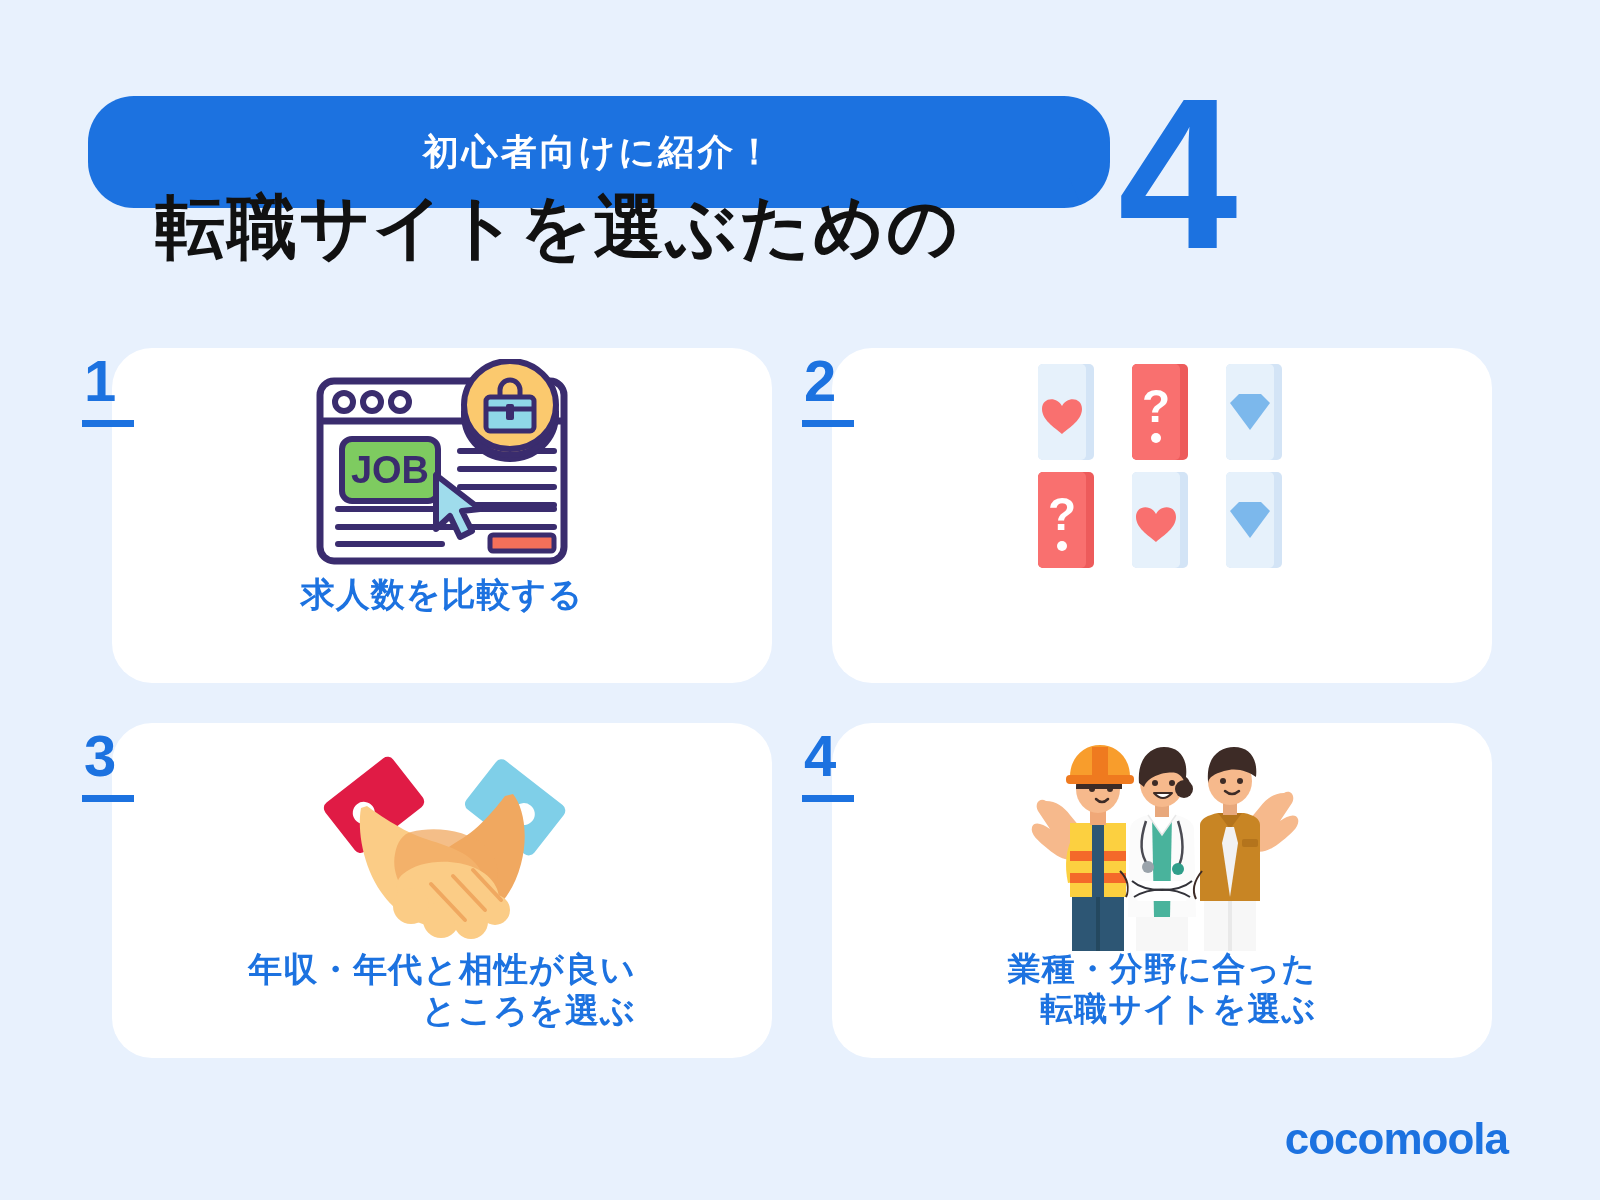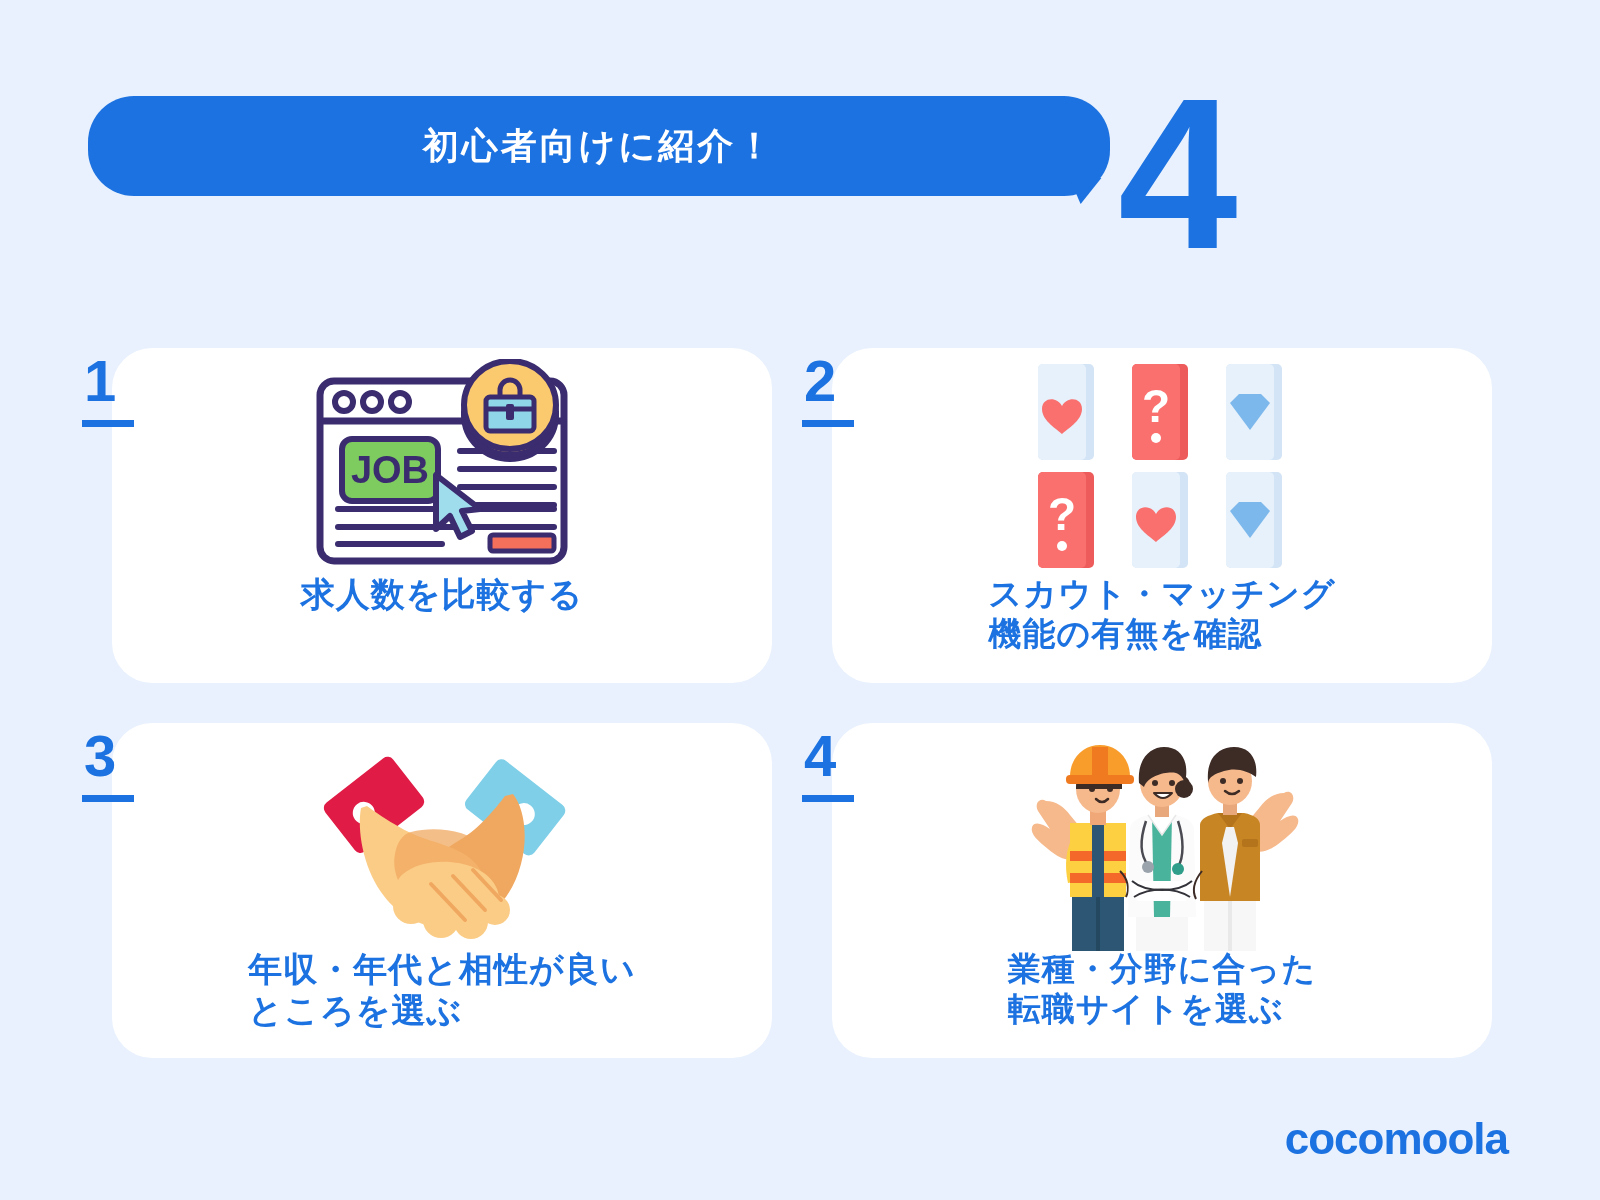--- a/index.html
+++ b/index.html
@@ -9,21 +9,21 @@
     font-family:"Liberation Sans","DejaVu Sans",sans-serif;
     position:relative;
     overflow:hidden;
   }
 
   
   #header { position:absolute; left:0; top:0; width:1600px; height:330px; }
 
   #bubble {
     position:absolute; left:88px; top:96px;
-    width:1022px; height:100px;
+    width:1022px; height:112px;
     background:#1c72e0;
     border-radius:46px;
     display:flex; align-items:center; justify-content:center;font-family:Liberation Serif, serif;
   }
   #bubble-text {
     color:#ffffff;
     font-size:36px;
     font-weight:bold;
     letter-spacing:3px;
     white-space:nowrap;
@@ -107,21 +107,21 @@
     display:flex;
     align-items:center;
     justify-content:center;
     padding-top:10px;
   }
   .card-label {
     color:#1c72e0;
     font-size:34px;
     font-weight:bold;
     line-height:1.22;
-    text-align:left;
+    text-align:right;
     letter-spacing:1px;
     white-space:pre-line;
   }
   .card-2 .card-label, .card-4 .card-label { font-size:33px; }
 
   
   #logo {
     position:absolute;
     right:92px; bottom:36px;
     font-size:44px;
@@ -134,20 +134,21 @@
 </head>
 <body>
 
 <div id="header">
 
   <div id="bubble">
     <span id="bubble-text">初心者向けに紹介！</span>
   </div>
   <div id="bubble-tail"></div>
 
+  <div id="headline">転職サイトを選ぶための</div>
 
   <div id="point-wrap">
     <span id="big-number">4</span>
   </div>
 </div>
 
 <div id="grid">
 
   <div class="card card-1">
     <span class="card-num">1</span>
@@ -236,22 +237,20 @@
           </g>
 
         <rect x="194" y="112" width="56" height="96" rx="5" fill="#d3e4f6"></rect>
         <rect x="194" y="112" width="48" height="96" rx="5" fill="#e6f1fb"></rect>
         <g transform="translate(218,160)" fill="#7cb8ec">
             <use href="#diamondG"></use>
           </g>
       </svg>
     </div>
 
-    <div class="card-label">スカウト・マッチング
-機能の有無を確認</div>
   </div>
 
   <div class="card card-3">
     <span class="card-num">3</span>
     <span class="card-num-bar"></span>
 
     <div class="card-art">
       <svg width="270" height="215" viewBox="0 0 270 215">
 
         <g transform="rotate(-38 60 70)">

